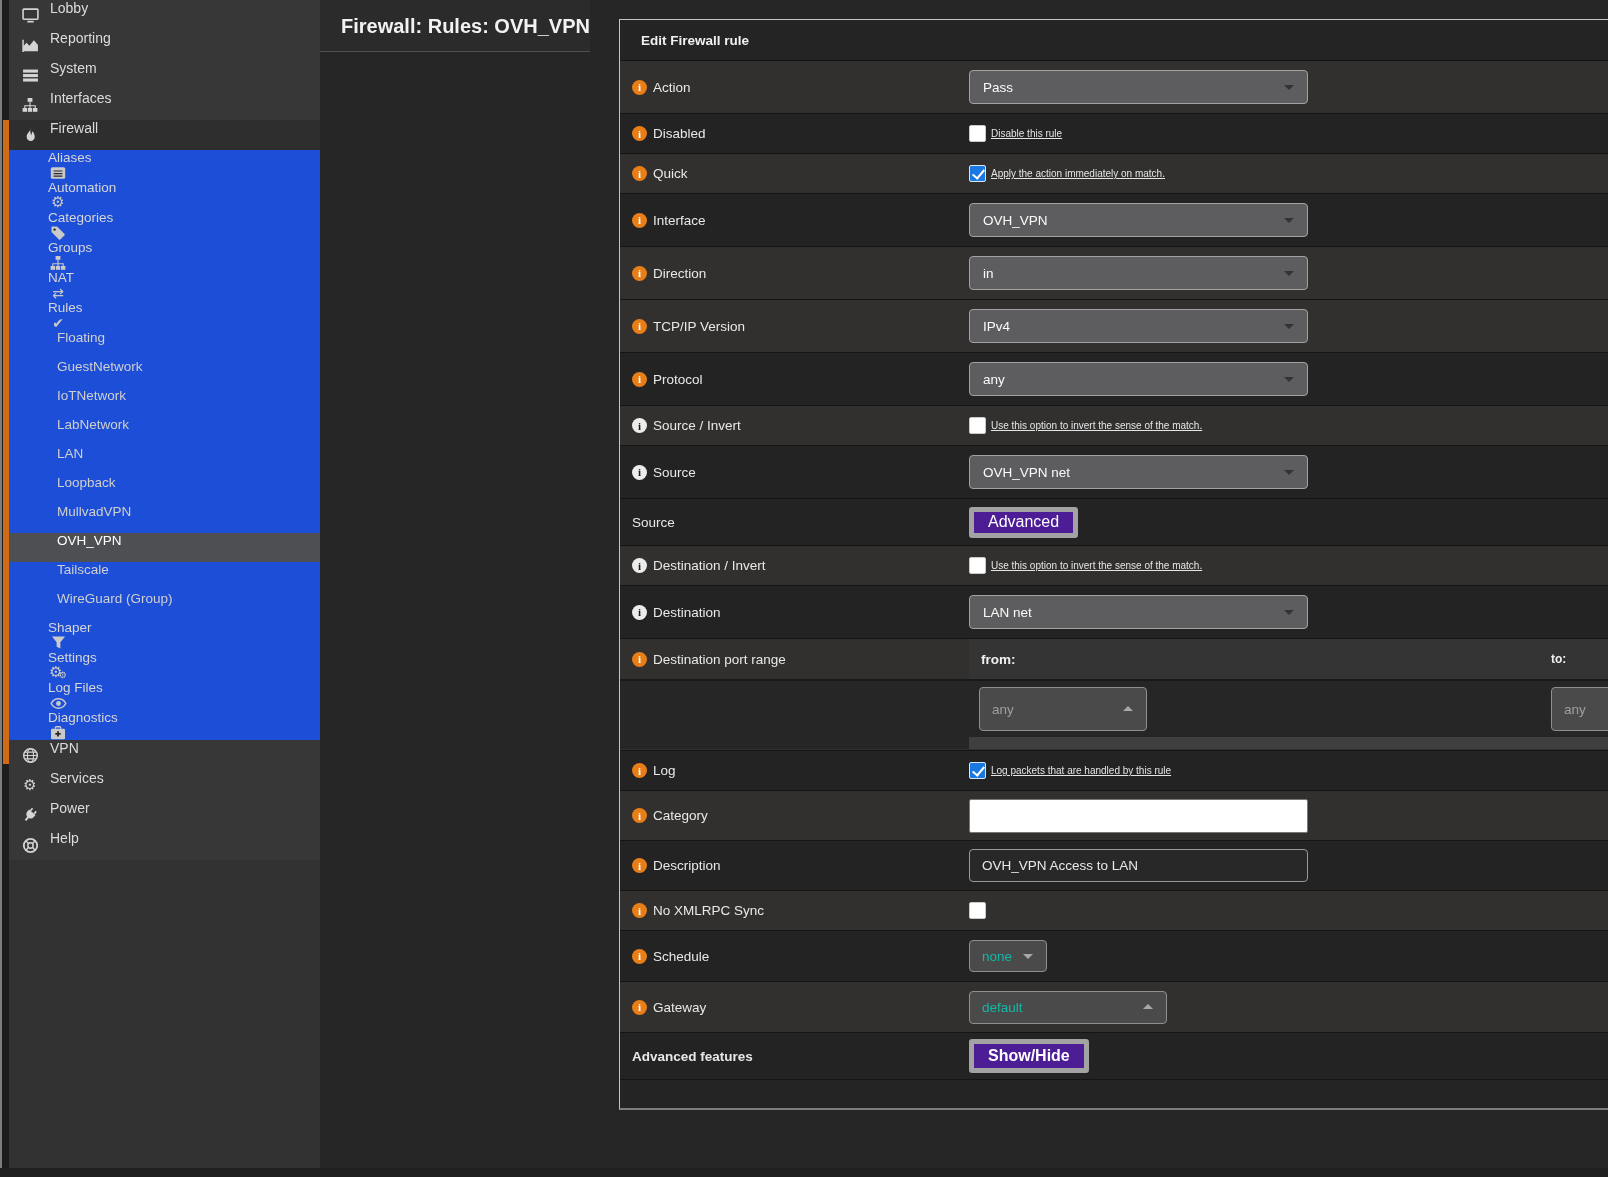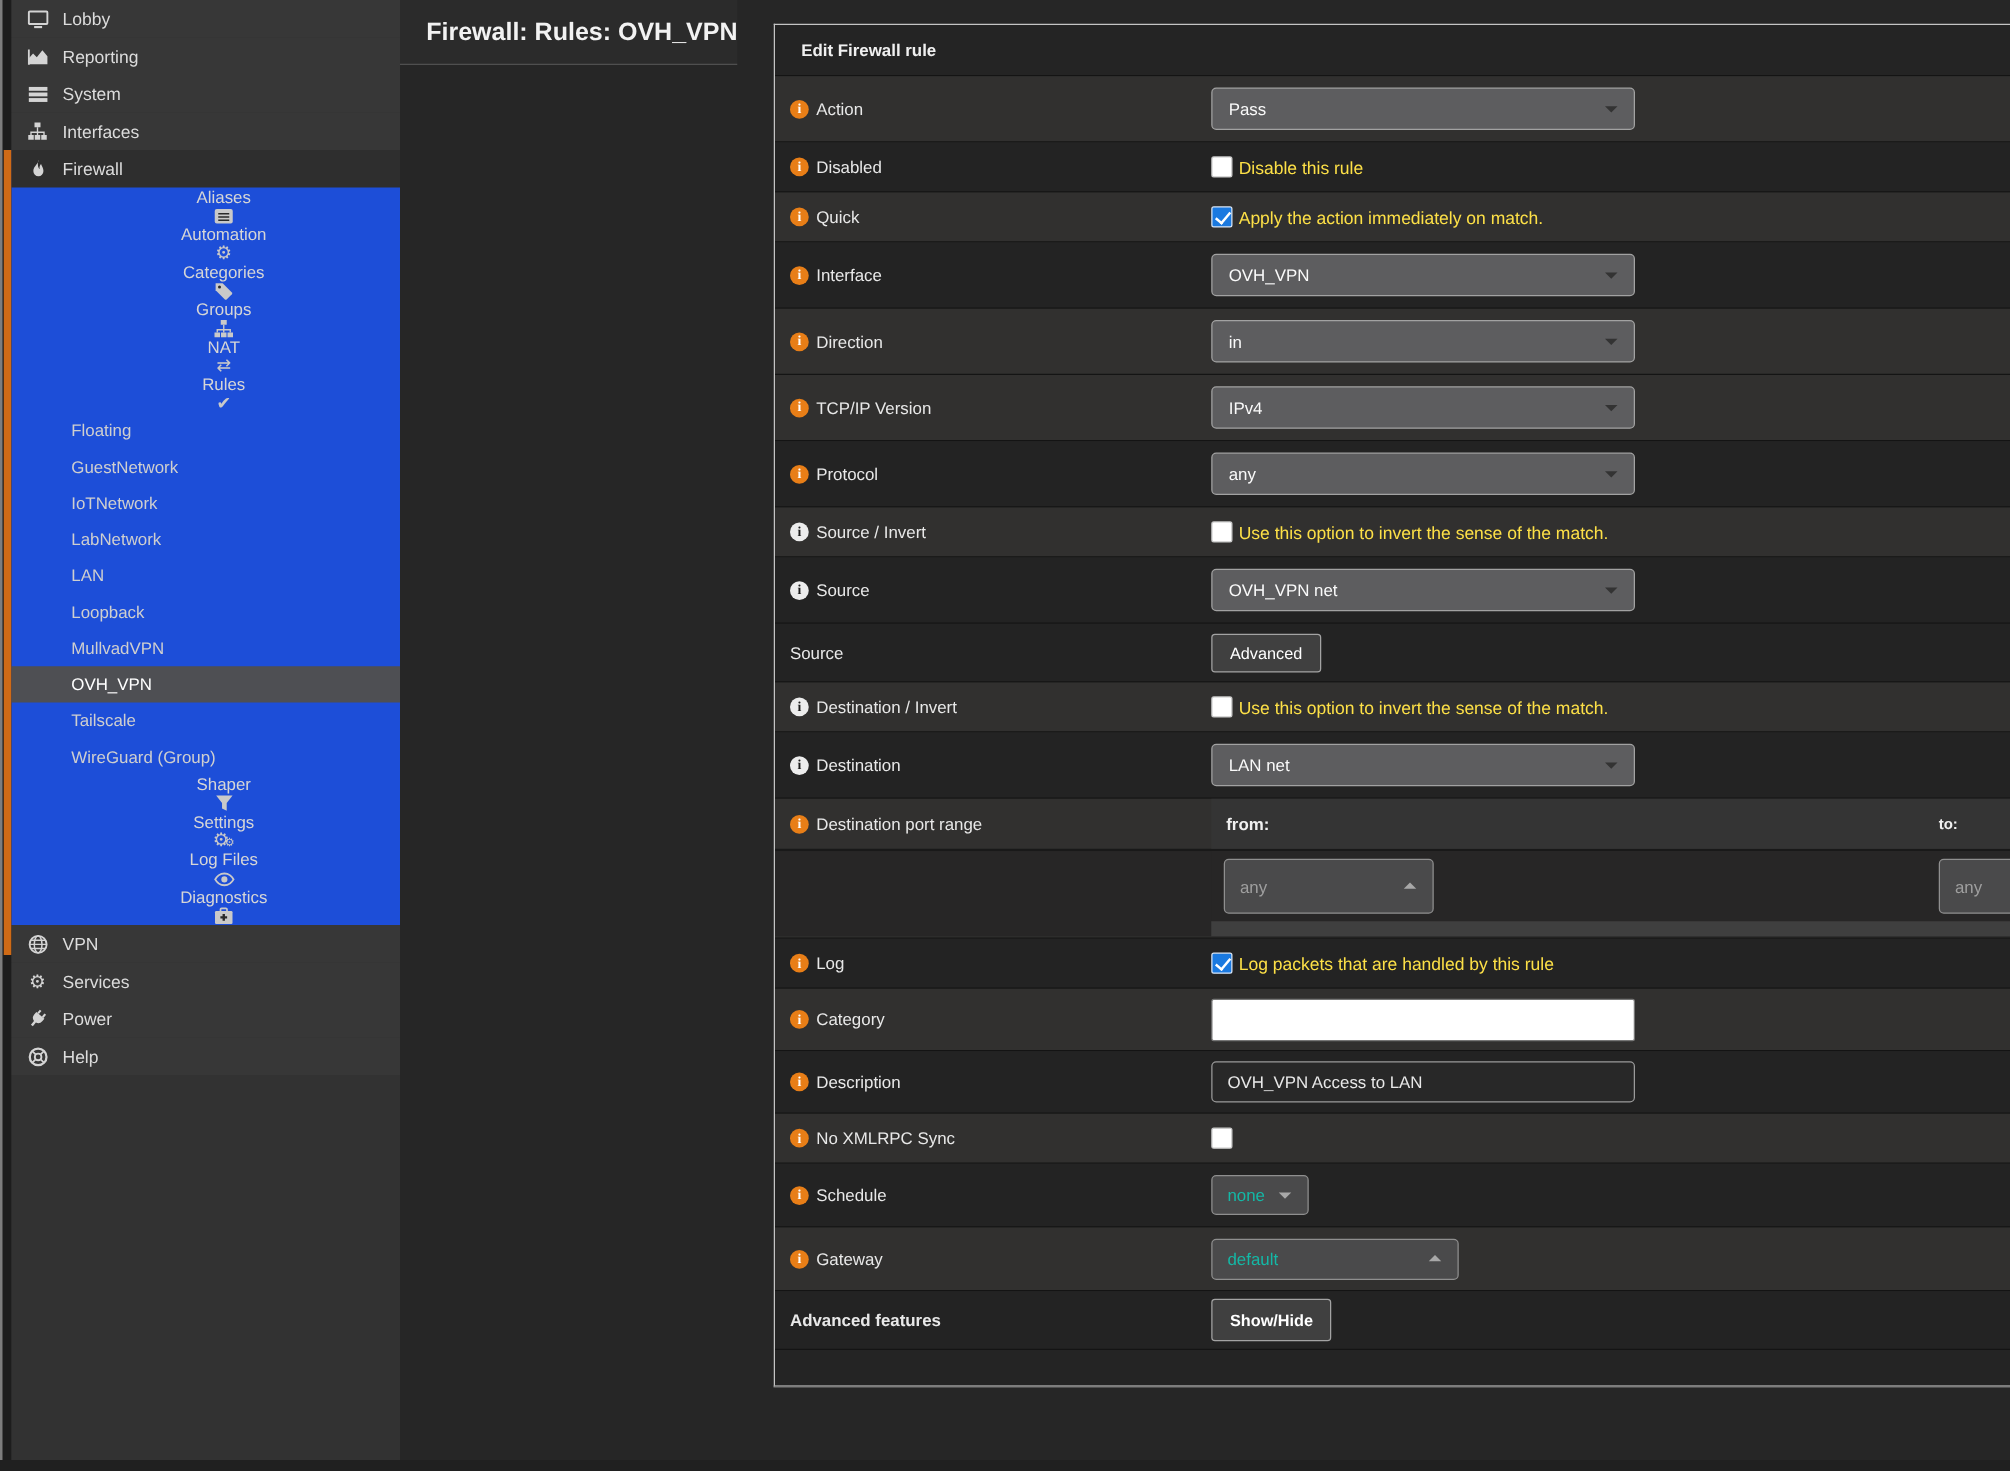--- a/index.html
+++ b/index.html
@@ -9,21 +9,21 @@
     background:#262626; color:#e8e8e8; position:relative; display:flex;
   }
 
   
   #left-rail { width:9px; background:#1d1d1d; position:relative; flex:0 0 auto; }
   #rail-thumb { position:absolute; left:0; top:0; width:2px; height:1168px; background:#7d7d7d; }
   #fw-accent { position:absolute; left:3px; top:120px; width:6px; height:644px; background:#cf6a15; }
 
   
   #sidebar { width:311px; flex:0 0 auto; background:#323232; display:flex; flex-direction:column; }
-  .nav-item { display:flex; align-items:center; height:30px; cursor:pointer; }
+  .nav-item { display:flex; height:30px; cursor:pointer; }
   .nav-top { background:#373737; padding-left:12px; gap:11px; font-size:14px; color:#dcdcdc; }
   .fw-section { background:#1d4ed8; }
   .fw-section .nav-top { background:#2e2e2e; }
   .nav-sub { padding-left:39px; padding-right:10px; font-size:13.5px; color:#d6d6d6; justify-content:space-between;flex-direction:column; }
   .nav-subsub { height:29px; padding-left:48px; font-size:13.5px; color:#cfcfcf; }
   .nav-subsub.selected { background:#4e4f53; color:#ffffff; }
   .nav-icon { width:18px; display:inline-flex; justify-content:center; align-items:center; color:#d4d4d4; flex:0 0 auto; }
   .right-icon { width:20px; display:inline-flex; justify-content:center; align-items:center; color:#c9c9c9; }
   .glyph { font-family:"DejaVu Sans",sans-serif; font-size:14px; line-height:1; }
   .gear-glyph { font-family:"DejaVu Sans",sans-serif; font-size:15px; line-height:1; }
@@ -73,24 +73,24 @@
   .sel2 { background:#4a4a4b; border:1px solid #8f8f8f; border-radius:4px; display:flex; align-items:center;
     padding:0 12px; cursor:pointer; position:relative; }
   .sel2 .val { font-size:13.5px; color:#14b8a6; }
   .sel2.dim .val { color:#9f9f9f; }
 
   .cb { width:17px; height:17px; background:#fff; border:1px solid #c9c9c9; border-radius:2px;
     position:relative; cursor:pointer; flex:0 0 auto; }
   .cb.checked { background:#1a79e0; border-color:#d9e6f7; }
   .cb.checked::after { content:""; position:absolute; left:5px; top:1px; width:5px; height:10px;
     border:solid #fff; border-width:0 2px 2px 0; transform:rotate(40deg); }
-  .cb-text { font-size:14px; color:#fde047; margin-left:5px; }
-
-  .btn { background:#404040; border:1px solid #a3a3a3; border-radius:3px; color:#fff;
-    height:31px; padding:0 14px; font-size:13px; display:inline-flex; align-items:center; cursor:pointer; }
+  .cb-text { font-size:10px; color:#e5e5e5; margin-left:5px;text-decoration:underline; }
+
+  .btn { background:#4c1d95; border:5px solid #a3a3a3; border-radius:3px; color:#fff;
+    height:31px; padding:0 14px; font-size:16px; display:inline-flex; align-items:center; cursor:pointer; }
   .btn.bold { font-weight:bold; height:34px; }
 
   .input-white { width:339px; height:34px; background:#ffffff; border:1px solid #777; border-radius:2px;
     font-size:13.5px; color:#222; padding:0 10px; }
   .input-dark { width:339px; height:33px; background:#282828; border:1px solid #9a9a9a; border-radius:4px;
     font-size:13.5px; color:#e8e8e8; padding:0 12px; }
 
   
   .pr-wrap { display:flex; flex-direction:column; width:100%; height:100%; }
   .pr-band1 { height:42px; display:flex; border-bottom:2px solid #191919; }

